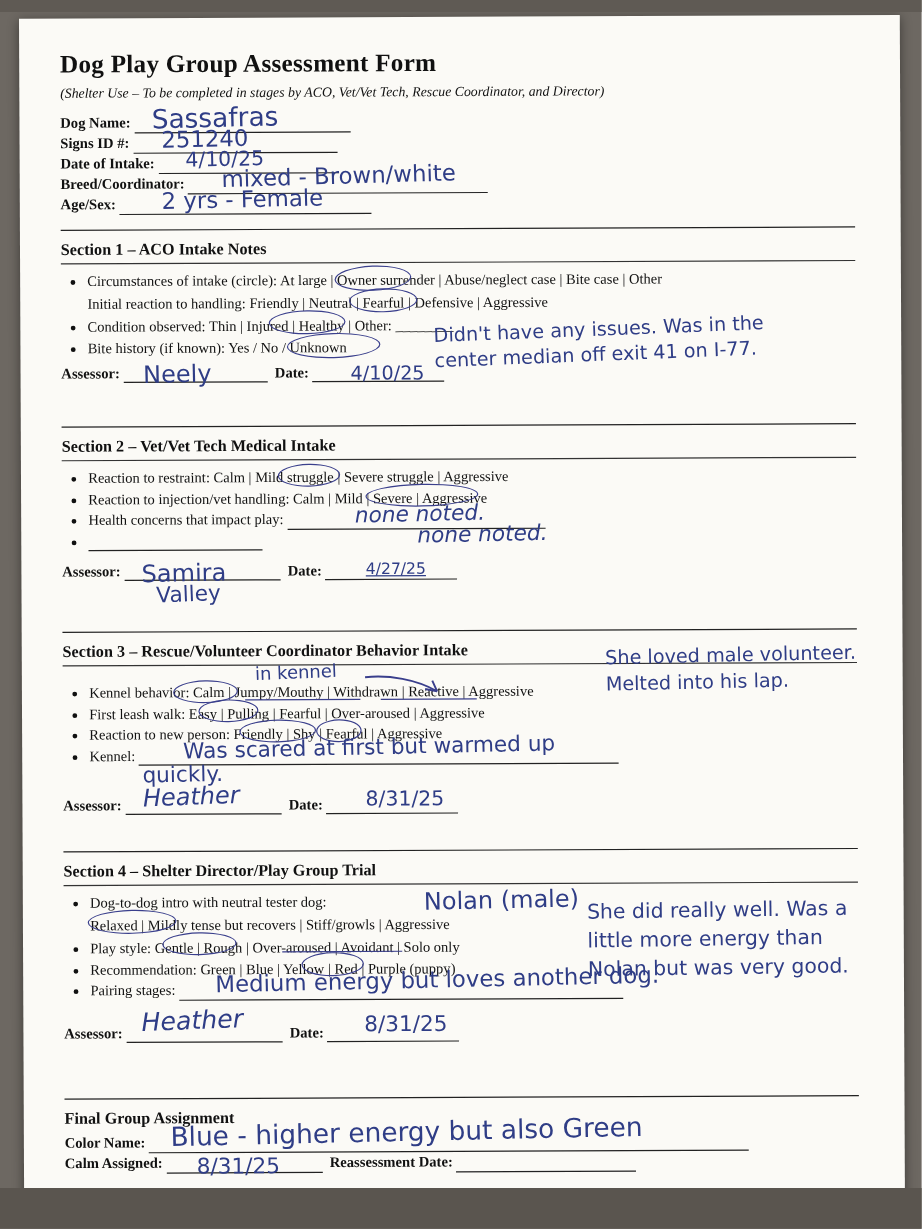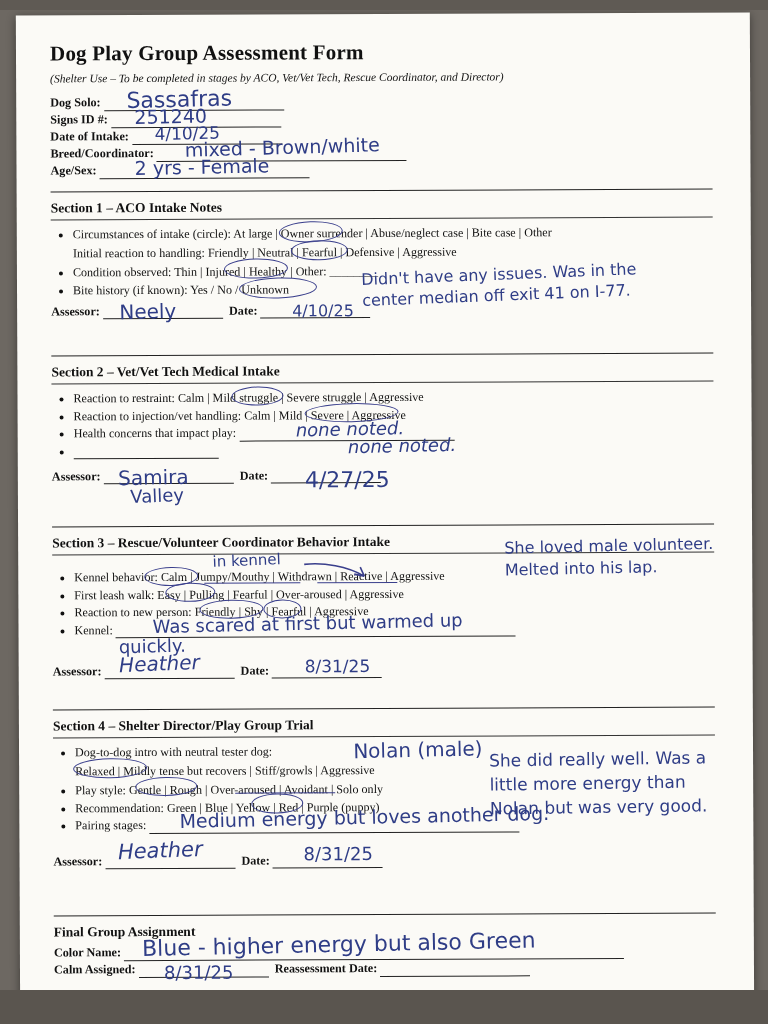--- a/index.html
+++ b/index.html
@@ -68,21 +68,21 @@
 <body>
 
 <div id="page">
   <div class="sheet">
 
     <h1 class="title">Dog Play Group Assessment Form</h1>
     <p class="subtitle">(Shelter Use – To be completed in stages by ACO, Vet/Vet Tech, Rescue Coordinator, and Director)</p>
 
     <div style="position:relative;margin-top:2px;">
       <div class="field">
-        <span class="lbl">Dog Solo:</span>
+        <span class="lbl">Dog Name:</span>
         <span class="uline" style="width:180px;height:15px;"></span>
       </div>
       <div class="field">
         <span class="lbl">Signs ID #:</span>
         <span class="uline" style="width:170px;height:15px;"></span>
       </div>
       <div class="field">
         <span class="lbl">Date of Intake:</span>
         <span class="uline" style="width:150px;height:15px;"></span>
       </div>
@@ -157,21 +157,21 @@
       <span class="hw" style="left:296px;top:47px;font-size:18px;font-style:italic;transform:rotate(-1deg);">none noted.</span>
 
       <div class="assessor" style="margin-top:10px;">
         <span>Assessor:</span>
         <span class="uline" style="width:130px;height:14px;"></span>
         &nbsp;<span>Date:</span>
         <span class="uline" style="width:110px;height:14px;"></span>
       </div>
       <span class="hw" style="left:66px;top:76px;font-size:20px;transform:rotate(-1deg);">Samira</span>
       <span class="hw" style="left:78px;top:96px;font-size:18px;transform:rotate(-2deg);">Valley</span>
-      <span class="hw" style="left:253px;top:78px;font-size:22px;">4/27/25</span>
+      <span class="hw" style="left:253px;top:78px;font-size:13px;text-decoration:underline;">4/27/25</span>
     </div>
 
     <div class="hr" style="margin-top:42px;"></div>
     <h2 class="sec-h">Section 3 – Rescue/Volunteer Coordinator Behavior Intake</h2>
     <div class="hr thin" style="margin-top:2px;"></div>
 
     <div style="position:relative;">
       <ul class="items" style="margin-top:14px;">
         <li>Kennel behavior: Calm | Jumpy/Mouthy | Withdrawn | Reactive | Aggressive</li>
         <li>First leash walk: Easy | Pulling | Fearful | Over-aroused | Aggressive</li>

